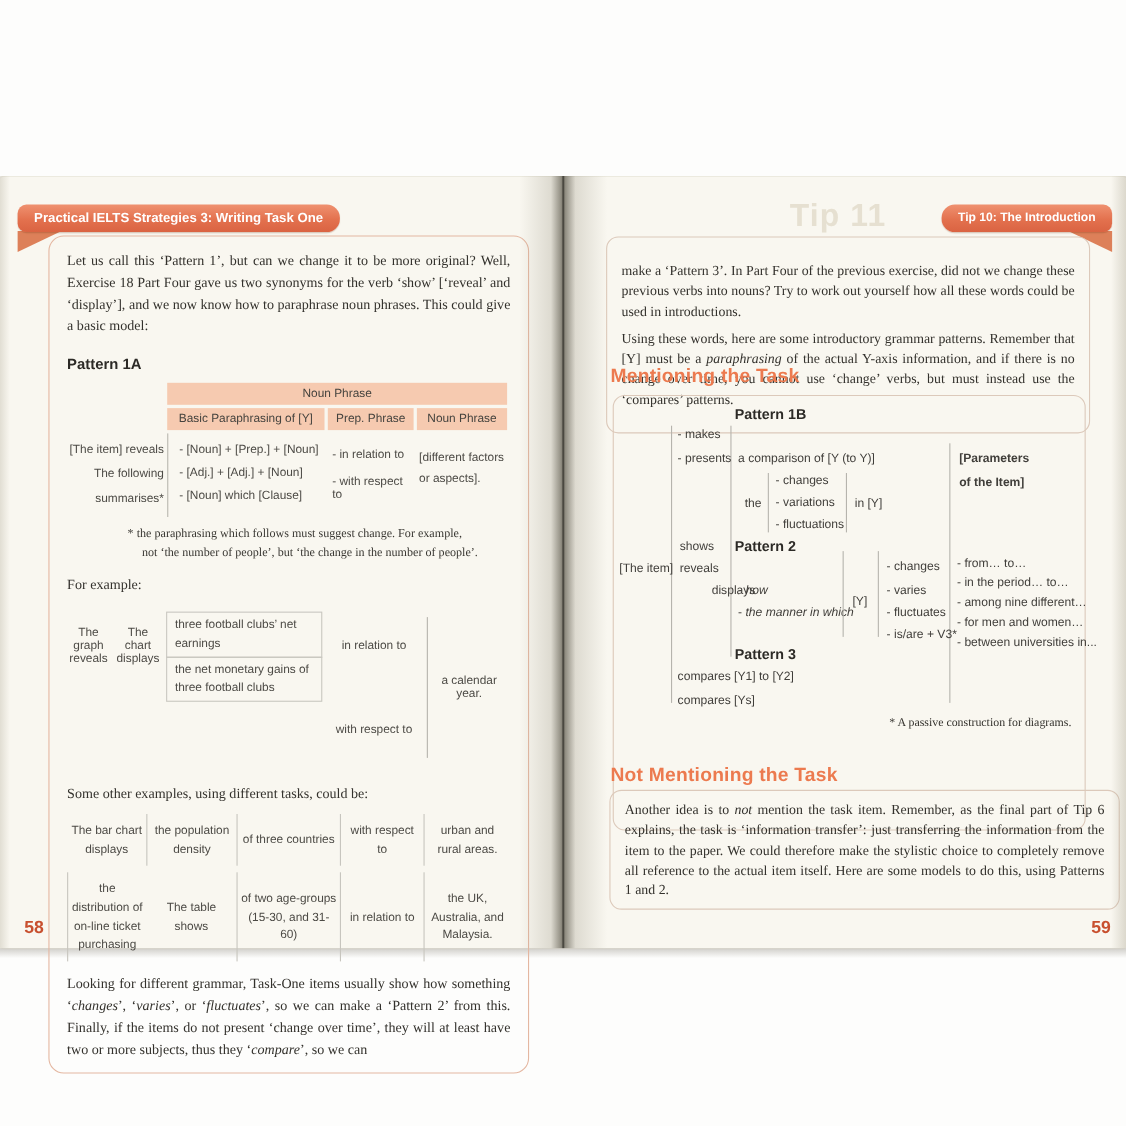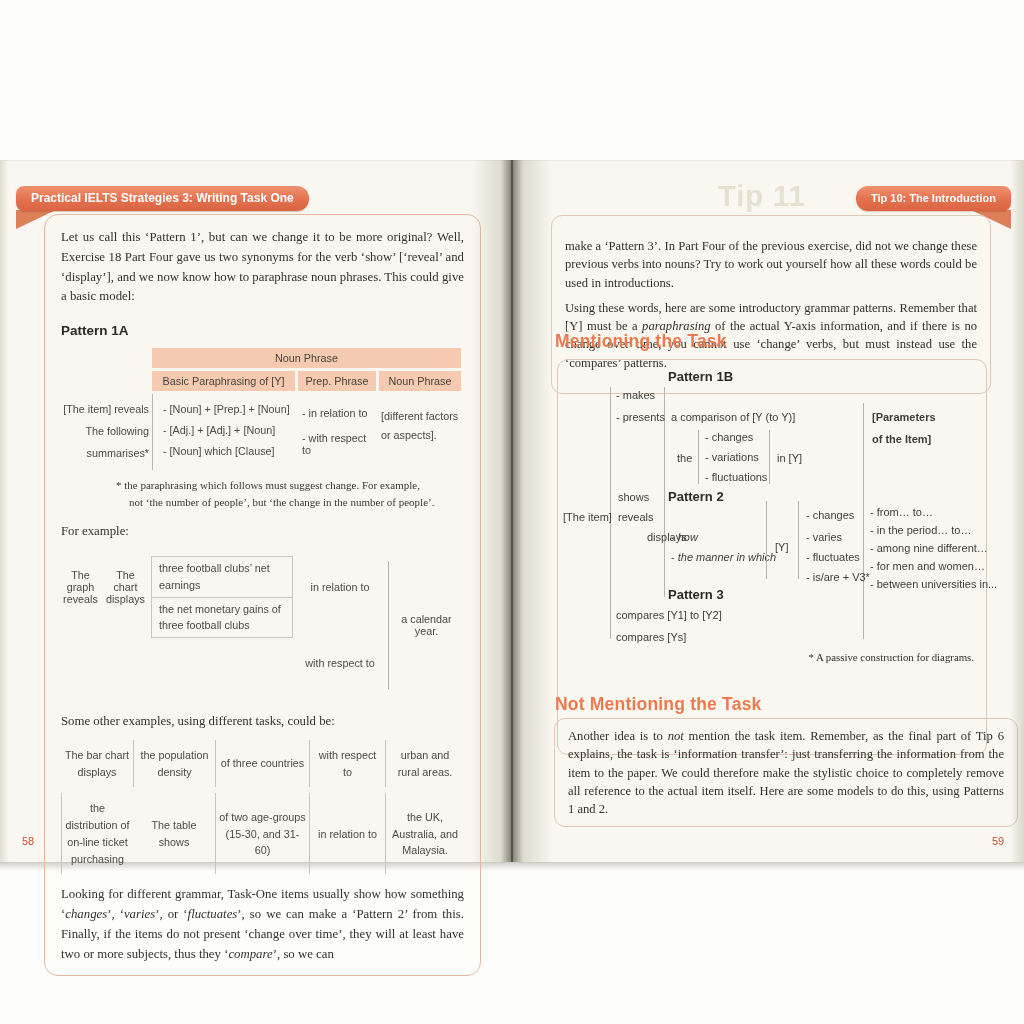--- a/index.html
+++ b/index.html
@@ -33,22 +33,22 @@
   .fold-right{right:13px;top:50px;border-top:19px solid #dd8059;border-left:40px solid transparent;}
   .ghost{position:absolute;left:206px;top:20px;font-family:"Liberation Sans",sans-serif;
     font-weight:bold;font-size:29px;color:#e2dbca;letter-spacing:1px;opacity:.8;}
 
   
   .sans{font-family:"Liberation Sans",sans-serif;}
   .para{font-size:12.8px;line-height:1.55;text-align:justify;margin:0;}
   .rbox{border:1.3px solid #dcc9ba;border-radius:11px;box-sizing:border-box;}
   .h-orange{position:absolute;font-family:"Liberation Sans",sans-serif;font-weight:bold;
     font-size:17.5px;color:#ec7a4f;letter-spacing:.2px;margin:0;}
-  .pagenum{position:absolute;font-family:"Liberation Sans",sans-serif;font-weight:normal;
-    font-size:11px;color:#c8502f;}
+  .pagenum{position:absolute;font-family:"Liberation Sans",sans-serif;font-weight:bold;
+    font-size:16px;color:#c8502f;}
   .vline{position:absolute;width:0;border-left:1px solid #b6b4ad;}
 
   
   .main-box{position:absolute;left:44px;top:54px;width:437px;min-height:612px;
     border:1.5px solid #e4b7a1;border-radius:14px;box-sizing:border-box;
     padding:13px 16px 10px 16px;}
   .pattern-title{font-family:"Liberation Sans",sans-serif;font-weight:bold;
     font-size:13.5px;color:#2c2a26;margin:16px 0 10px 0;}
   .t1a{display:grid;grid-template-columns:88px 143px 78px 82px;column-gap:3px;row-gap:3px;
     font-family:"Liberation Sans",sans-serif;font-size:10.8px;color:#4c4a45;}

